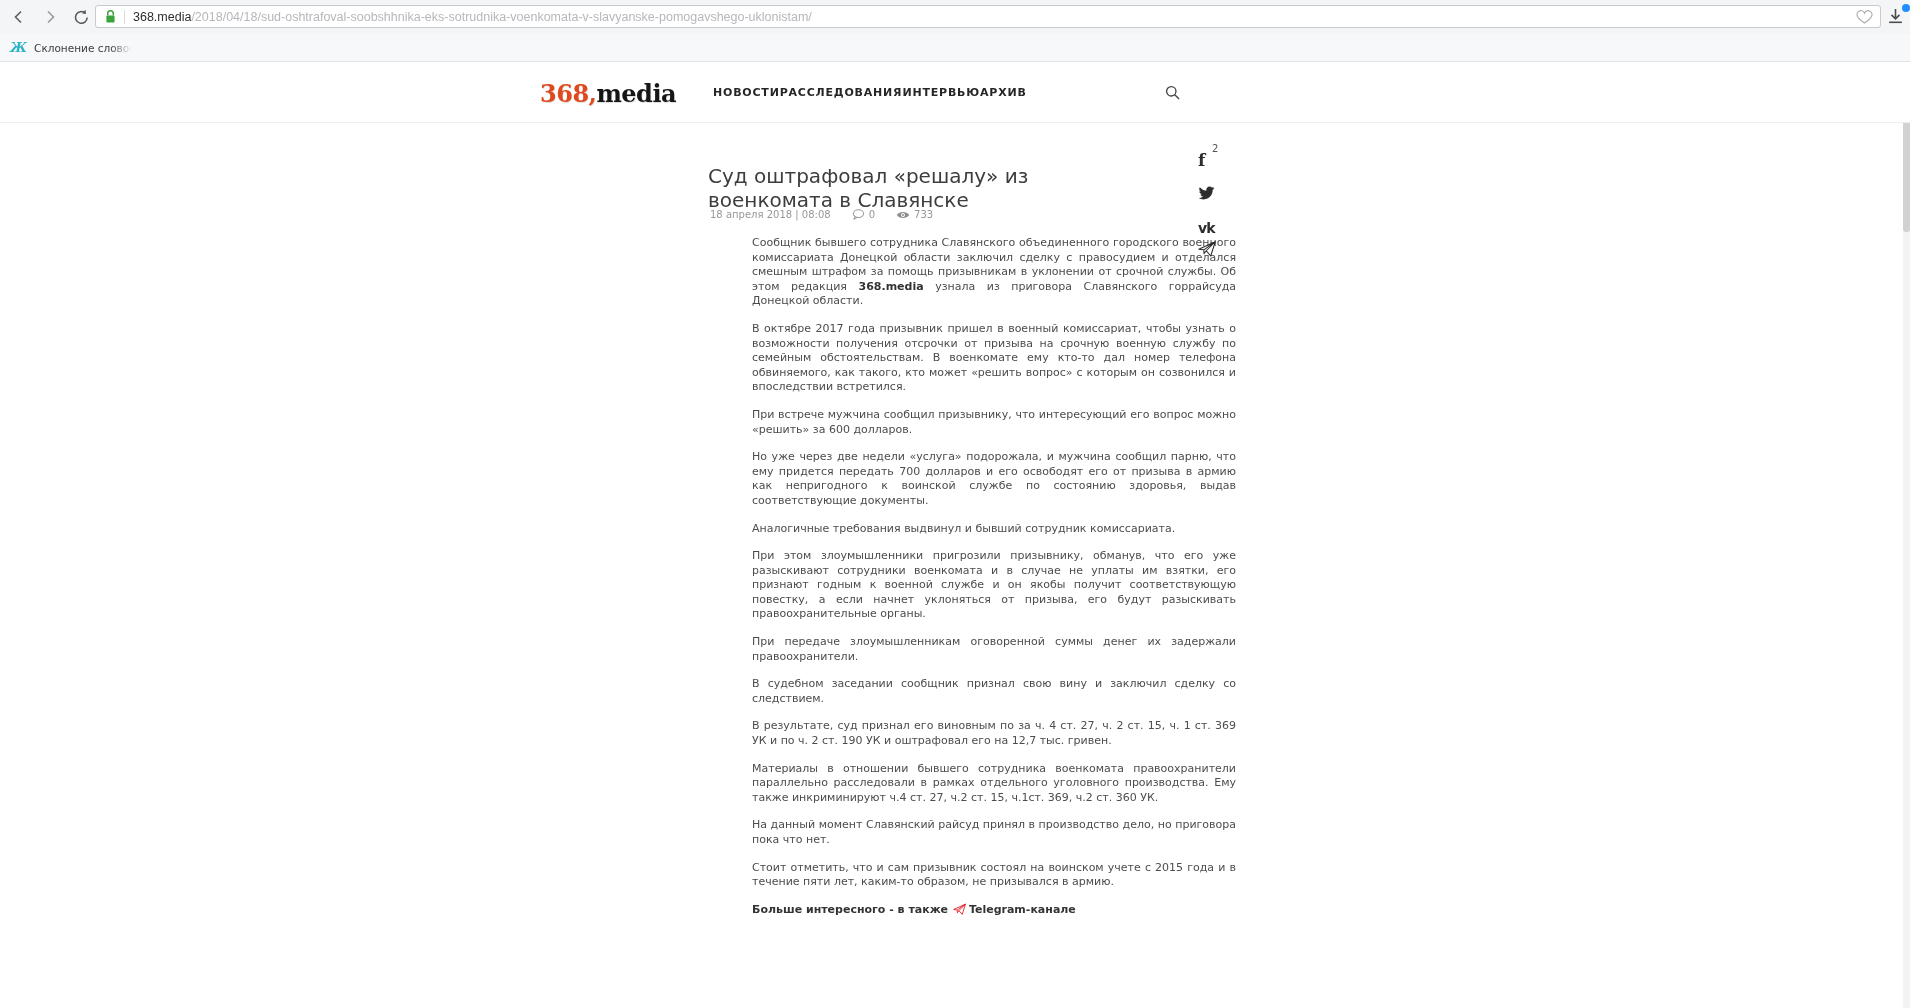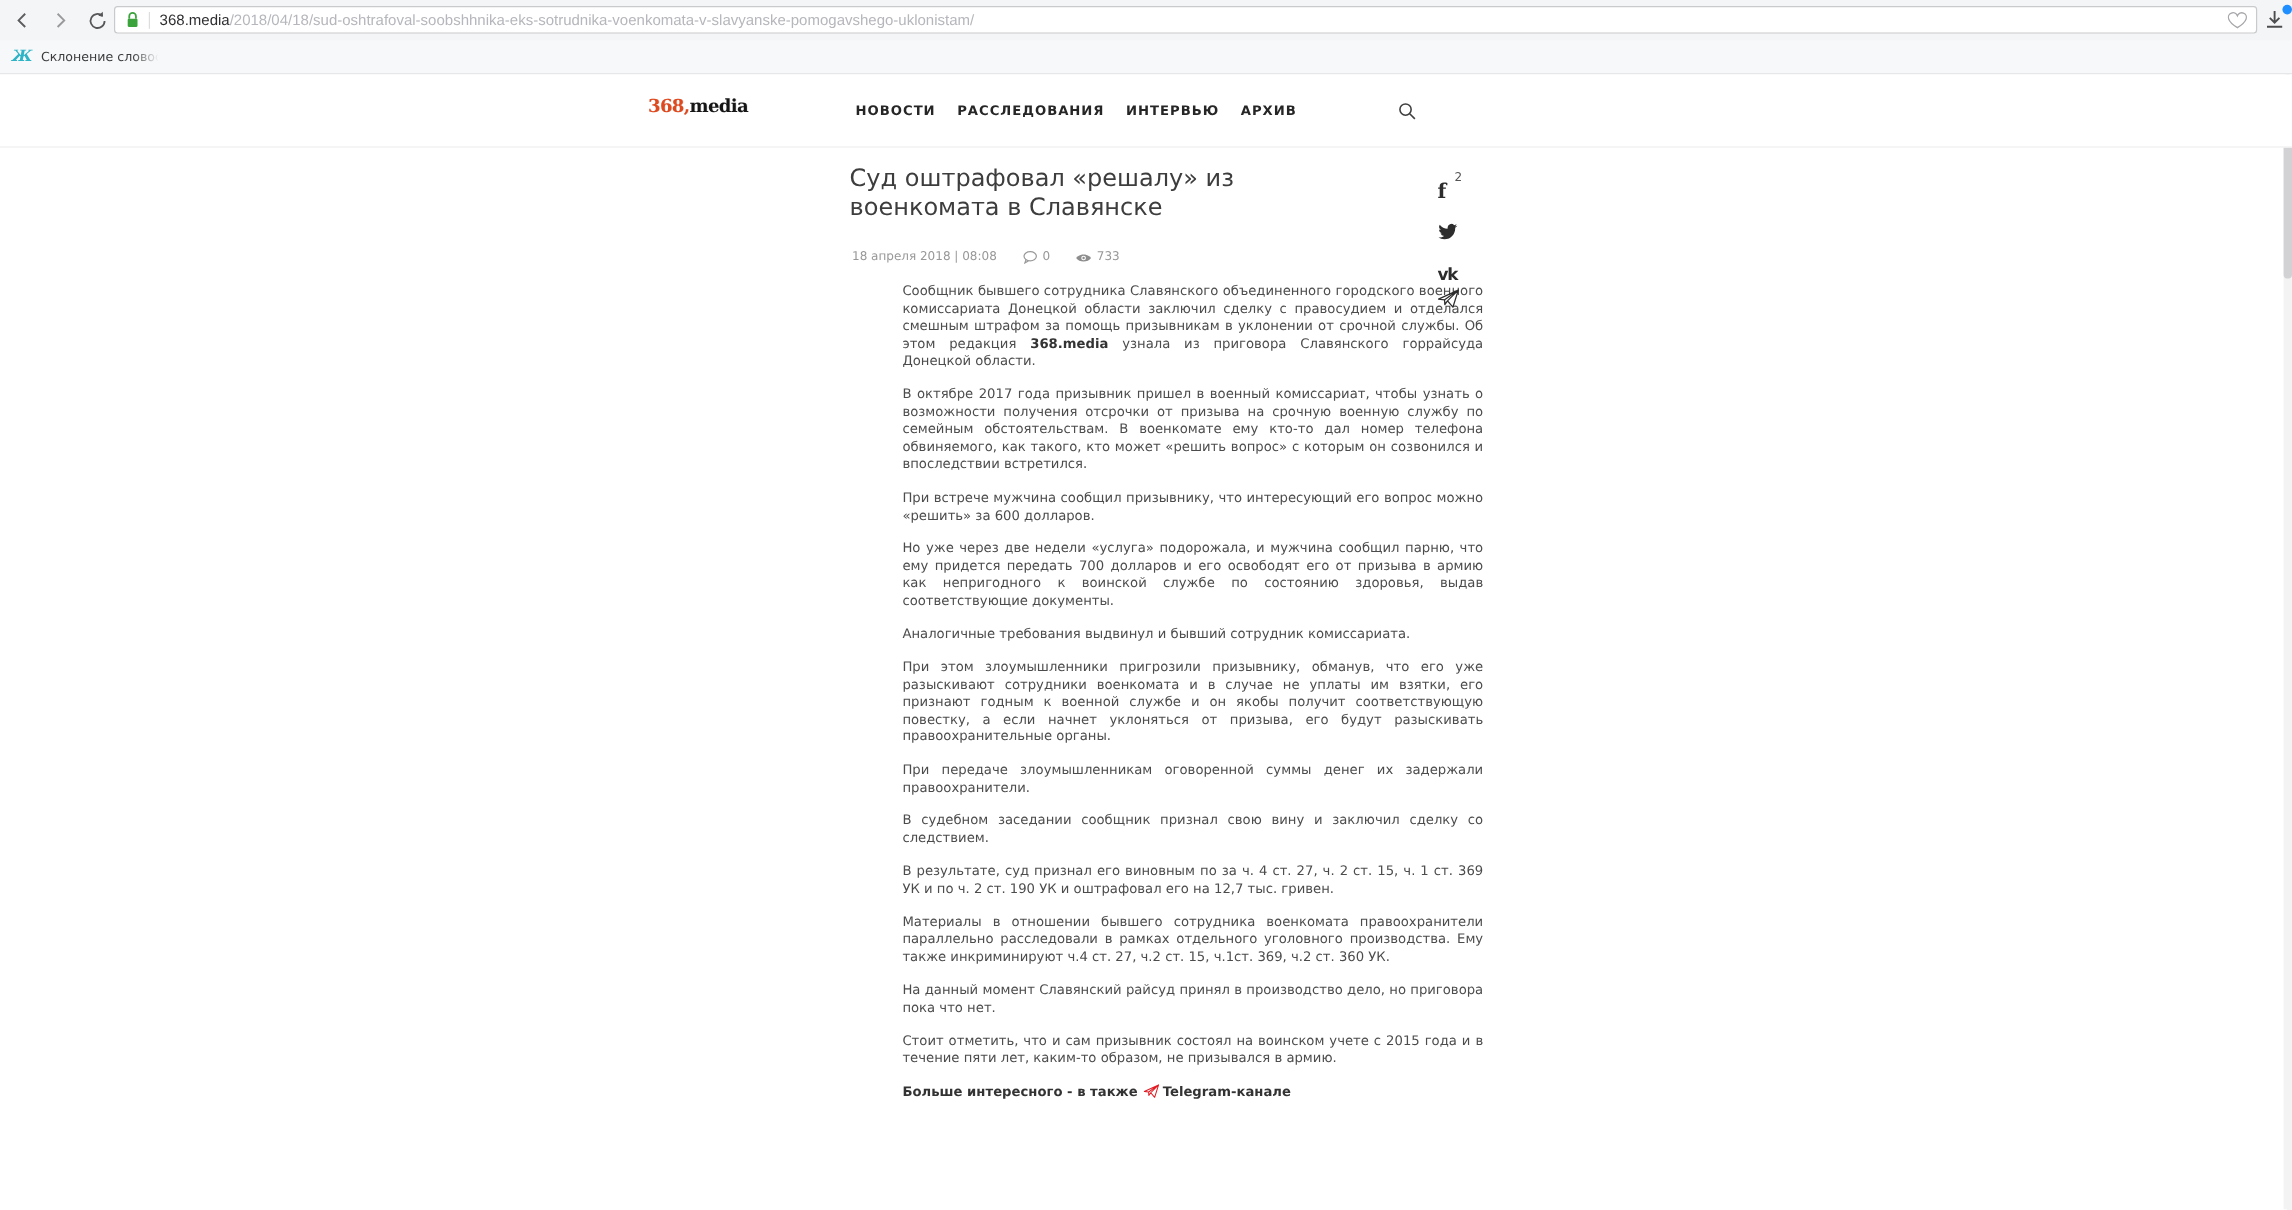--- a/index.html
+++ b/index.html
@@ -31,29 +31,29 @@
 
   
   .scroll-track{position:absolute;left:1903px;top:62px;width:7px;height:946px;background:#f3f3f4;}
   .scroll-thumb{position:absolute;left:0;top:0;width:7px;height:170px;background:#d2d2d4;border-radius:3px;}
 
   
   .site-header{position:absolute;left:0;top:62px;width:1910px;height:61px;background:#fff;
                border-bottom:1px solid #eeeeef;box-sizing:border-box;}
   .header-inner{position:absolute;left:540px;top:0;width:650px;height:61px;}
   .logo{position:absolute;left:0;top:17px;font-family:"DejaVu Serif",serif;font-weight:bold;
-        font-size:15px;letter-spacing:-0.5px;cursor:pointer;text-shadow:0.6px 0.6px 0 rgba(0,0,0,.12);}
+        font-size:24px;letter-spacing:-0.5px;cursor:pointer;text-shadow:0.6px 0.6px 0 rgba(0,0,0,.12);}
   .logo-left{color:#e0481d;}
   .logo-right{color:#161616;}
-  .main-nav{position:absolute;left:173px;top:0;height:61px;display:flex;align-items:center;gap:18px;}
+  .main-nav{position:absolute;left:173px;top:0;height:61px;display:flex;align-items:center;}
   .main-nav span{font-size:11px;font-weight:bold;letter-spacing:0.8px;color:#262626;cursor:pointer;}
   .search-btn{position:absolute;right:10px;top:23px;cursor:pointer;}
 
   
-  .article-title{position:absolute;left:708px;top:137px;width:400px;font-size:20px;line-height:23.5px;color:#3d3d3d;}
+  .article-title{position:absolute;left:708px;top:165px;width:400px;font-size:20px;line-height:23.5px;color:#3d3d3d;}
   .article-meta{position:absolute;left:710px;top:209px;display:flex;align-items:center;gap:21px;
                 font-size:10px;color:#989898;justify-content:space-between;}
   .meta-group{display:flex;align-items:center;gap:4px;}
   .article-body{position:absolute;left:708px;top:236px;width:484px;font-size:11px;line-height:14.6px;
                 color:#4c4c4c;text-align:justify;margin-left:44px;}
   .article-body p{margin:0 0 13px 0;}
   .article-body b{color:#333;}
   .red-link{color:#e01b22;font-weight:bold;cursor:pointer;}
   .tg-plane{display:inline-block;vertical-align:-2px;margin:0 3px 0 1px;}
 

